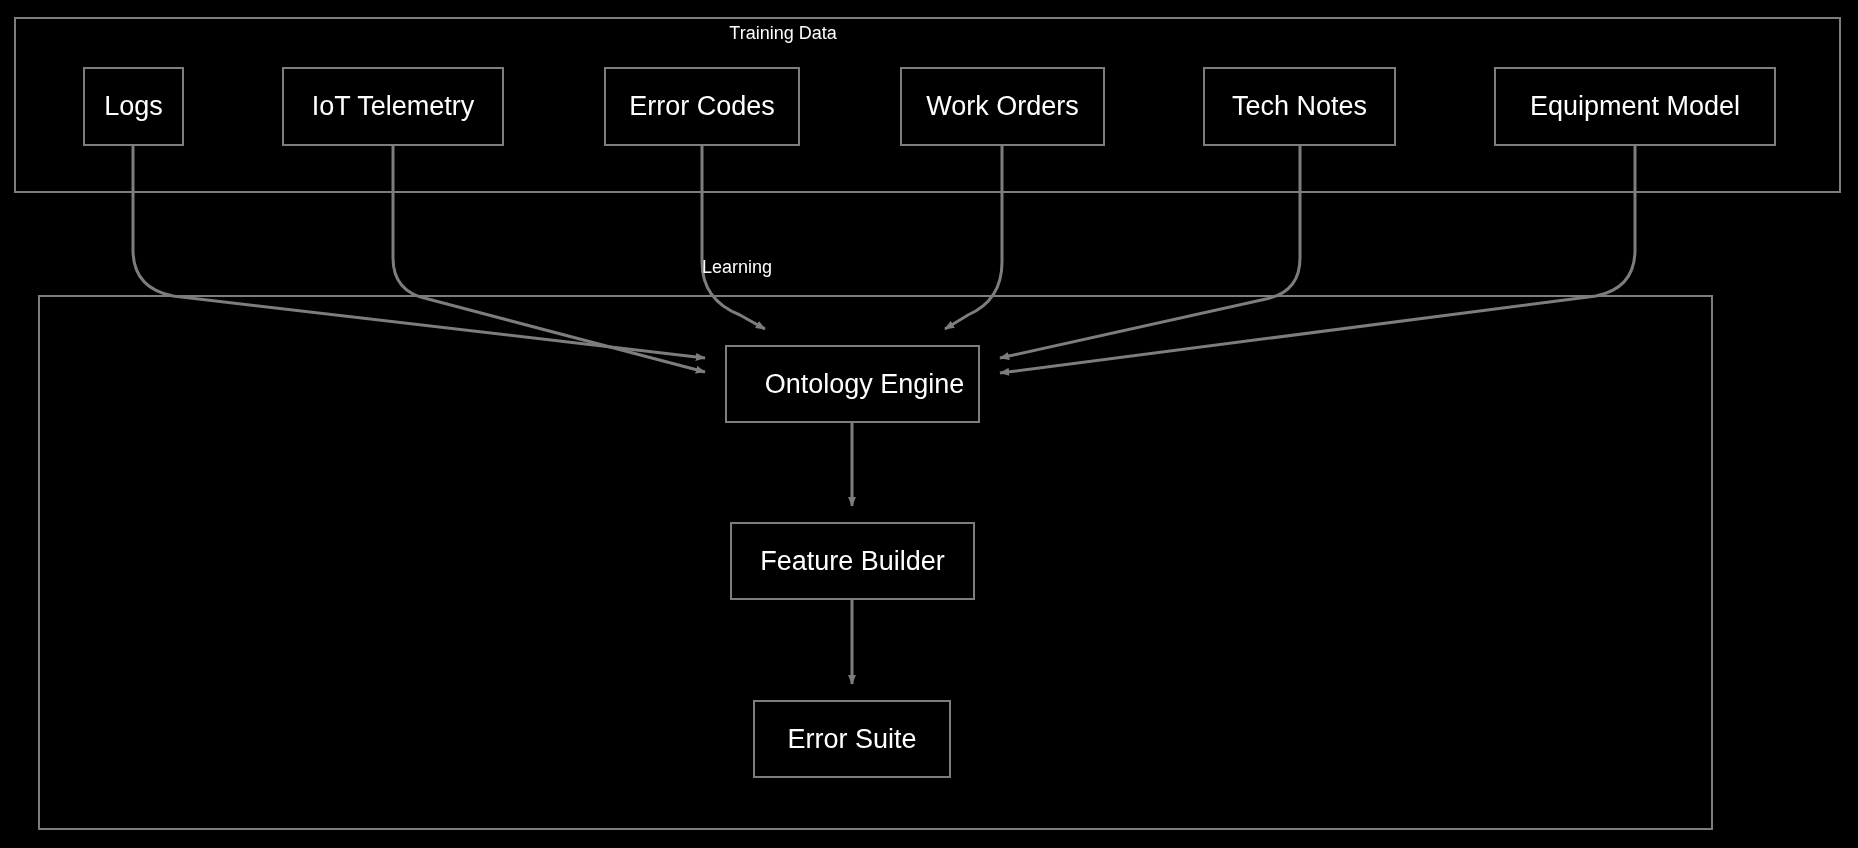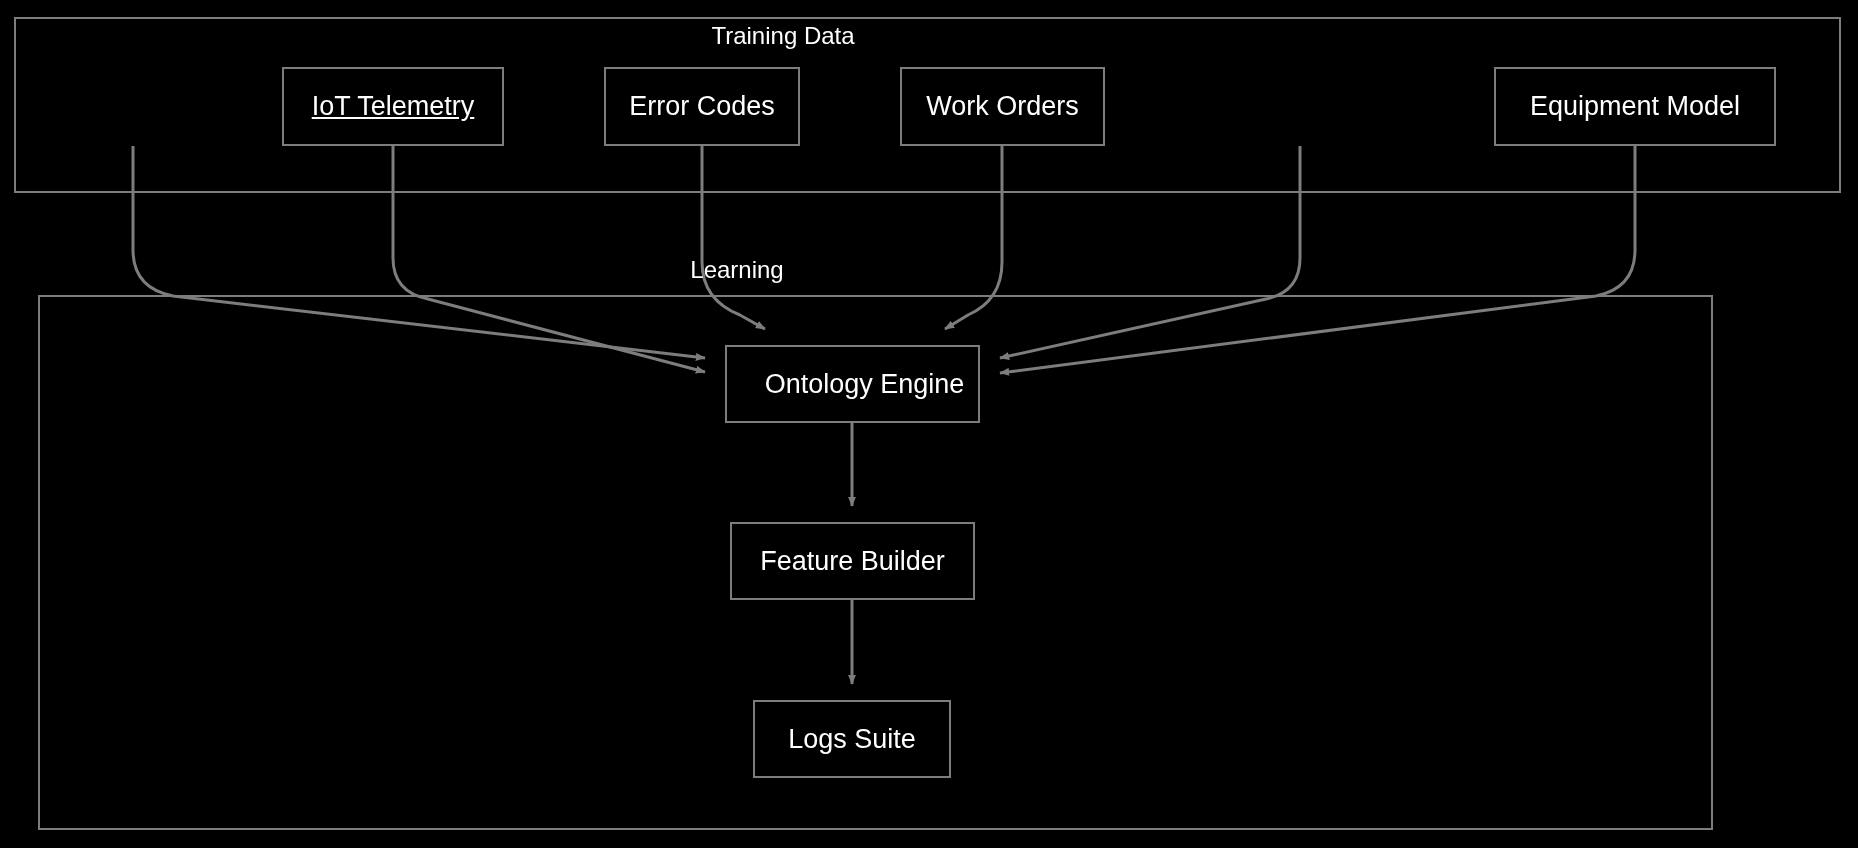--- a/index.html
+++ b/index.html
@@ -25,21 +25,21 @@
   }
   .cluster {
     position: absolute;
     border: 2px solid #7d7d7d;
     background: transparent;
     box-sizing: border-box;
   }
   .cluster-label {
     position: absolute;
     color: #ffffff;
-    font-size: 24px;
+    font-size: 18px;
     line-height: 1;
     white-space: nowrap;
     transform: translateX(-50%);
   }
   .node {
     position: absolute;
     box-sizing: border-box;
     border: 2px solid #7d7d7d;
     background: #000000;
     color: #ffffff;
@@ -83,29 +83,31 @@
       <path d="M852,423 L852,506" marker-end="url(#ah)"></path>
 
       <path d="M852,600 L852,684" marker-end="url(#ah)"></path>
     </g>
   </svg>
 
   <div class="cluster-label" style="left:783px; top:24px;">Training Data</div>
 
   <div class="cluster-label" style="left:737px; top:258px;">Learning</div>
 
+  <div class="node" style="left:83px; top:67px; width:101px; height:79px;">Logs</div>
 
-  <div class="node" style="left:282px; top:67px; width:222px; height:79px;text-decoration:underline;">IoT Telemetry</div>
+  <div class="node" style="left:282px; top:67px; width:222px; height:79px;">IoT Telemetry</div>
 
   <div class="node" style="left:900px; top:67px; width:205px; height:79px;">Work Orders</div>
 
   <div class="node" style="left:604px; top:67px; width:196px; height:79px;">Error Codes</div>
 
+  <div class="node" style="left:1203px; top:67px; width:193px; height:79px;">Tech Notes</div>
 
   <div class="node" style="left:1494px; top:67px; width:282px; height:79px;text-align:center;">Equipment Model</div>
 
   <div class="node" style="left:725px; top:345px; width:255px; height:78px;padding-left:24px;">Ontology Engine</div>
 
   <div class="node" style="left:730px; top:522px; width:245px; height:78px;text-align:center;">Feature Builder</div>
 
-  <div class="node" style="left:753px; top:700px; width:198px; height:78px;">Logs Suite</div>
+  <div class="node" style="left:753px; top:700px; width:198px; height:78px;">Error Suite</div>
 
 </div>
 
 </body></html>

